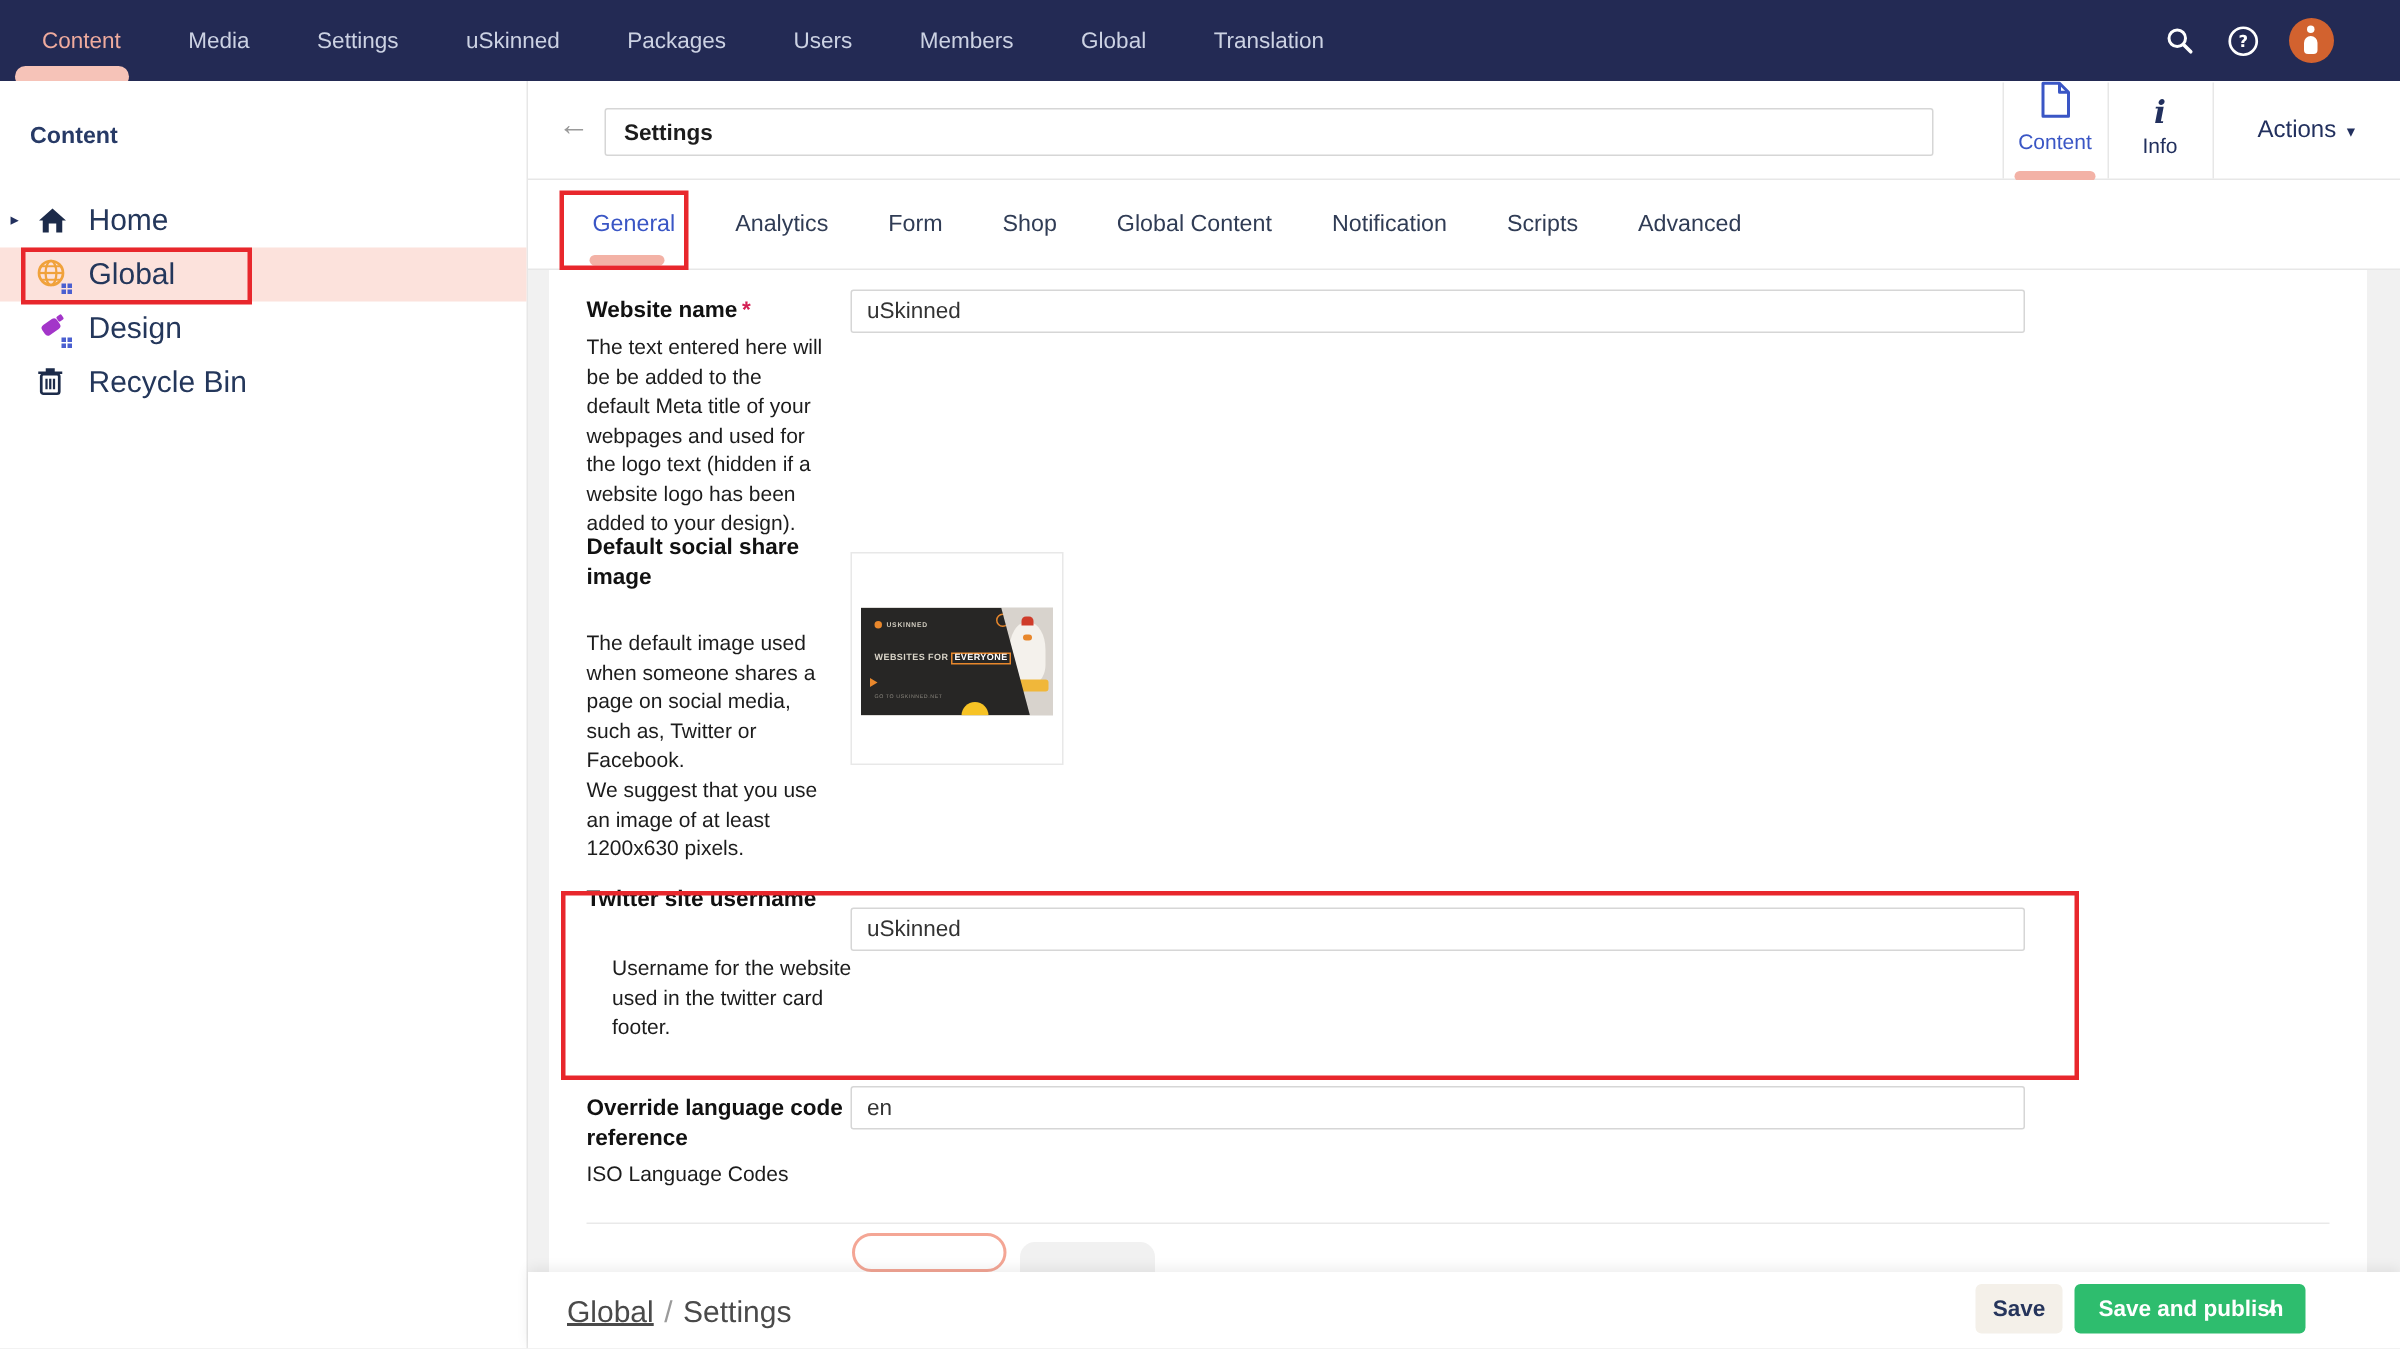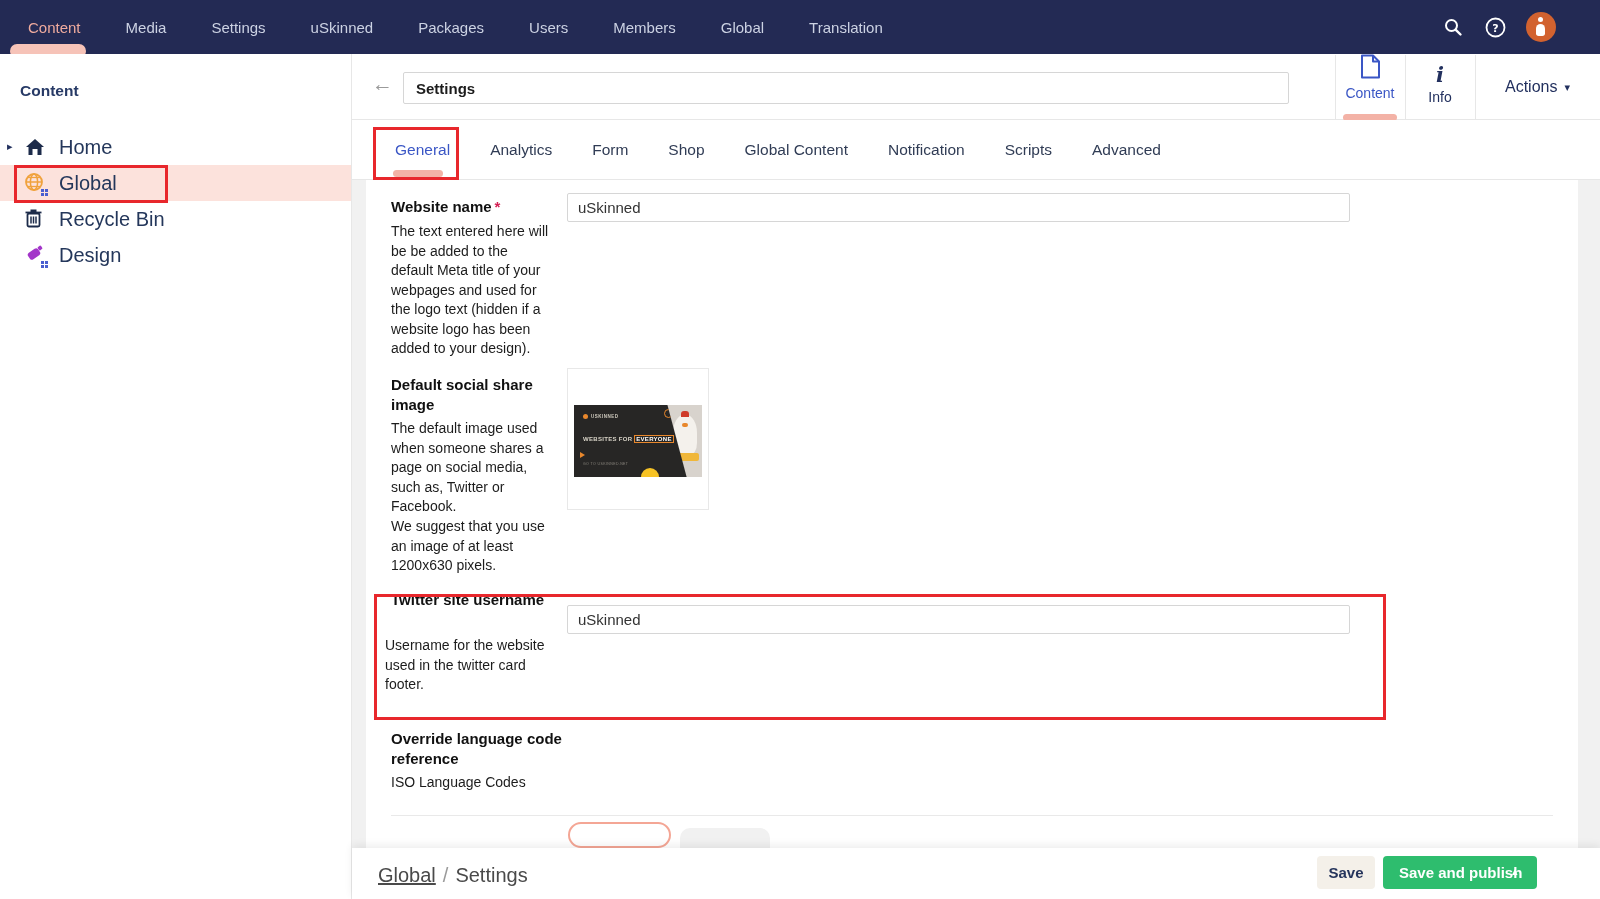--- a/index.html
+++ b/index.html
@@ -181,40 +181,40 @@
               <line x1="2" y1="10" x2="18" y2="10" stroke="#f0a23c" stroke-width="1.5"></line>
               <line x1="3.2" y1="5.5" x2="16.8" y2="5.5" stroke="#f0a23c" stroke-width="1.3"></line>
               <line x1="3.2" y1="14.5" x2="16.8" y2="14.5" stroke="#f0a23c" stroke-width="1.3"></line>
             </svg>
           <span class="mini-dots"></span>
         </span>
         <span class="tree-label">Global</span>
       </div>
       <div class="tree-row">
         <span class="tree-icon">
+          <svg width="20" height="20" viewBox="0 0 20 20">
+              <rect x="4" y="6" width="12" height="8" rx="2.5" fill="#a335c9" transform="rotate(-35 10 10)"></rect>
+              <rect x="14" y="2" width="4" height="4" rx="1" fill="#a335c9" transform="rotate(-35 16 4)"></rect>
+            </svg>
+          <span class="mini-dots"></span>
+        </span>
+        <span class="tree-label">Design</span>
+      </div>
+      <div class="tree-row">
+        <span class="tree-icon">
           <svg width="19" height="20" viewBox="0 0 19 20">
               <rect x="3.5" y="5.5" width="12" height="13" rx="1.5" fill="none" stroke="#1c2b4a" stroke-width="1.8"></rect>
               <line x1="1.5" y1="4.5" x2="17.5" y2="4.5" stroke="#1c2b4a" stroke-width="1.8"></line>
               <rect x="6.5" y="1.5" width="6" height="2.6" fill="#1c2b4a"></rect>
               <line x1="7" y1="8.5" x2="7" y2="15.5" stroke="#1c2b4a" stroke-width="1.5"></line>
               <line x1="9.5" y1="8.5" x2="9.5" y2="15.5" stroke="#1c2b4a" stroke-width="1.5"></line>
               <line x1="12" y1="8.5" x2="12" y2="15.5" stroke="#1c2b4a" stroke-width="1.5"></line>
             </svg>
         </span>
         <span class="tree-label">Recycle Bin</span>
-      </div>
-      <div class="tree-row">
-        <span class="tree-icon">
-          <svg width="20" height="20" viewBox="0 0 20 20">
-              <rect x="4" y="6" width="12" height="8" rx="2.5" fill="#a335c9" transform="rotate(-35 10 10)"></rect>
-              <rect x="14" y="2" width="4" height="4" rx="1" fill="#a335c9" transform="rotate(-35 16 4)"></rect>
-            </svg>
-          <span class="mini-dots"></span>
-        </span>
-        <span class="tree-label">Design</span>
       </div>
     </div>
   </aside>
 
   <div id="hdr-row1">
     <span id="back-arrow">←</span>
     <input id="title-input" type="text" value="Settings" style="">
     <span class="hdr-divider" style="left:983px"></span>
     <span class="hdr-divider" style="left:1053px"></span>
     <span class="hdr-divider" style="left:1123px"></span>
@@ -252,21 +252,21 @@
 
   <div id="content-bg"></div>
   <div id="white-panel"></div>
 
   <div class="prop-label" style="left:391px; top:197px">
     <span>Website name</span><span class="req">*</span>
   </div>
   <div class="prop-desc" style="left:391px; top:222px">The text entered here will be be added to the default Meta title of your webpages and used for the logo text (hidden if a website logo has been added to your design).</div>
   <input class="prop-input" style="left: 567px; top: 193px;" type="text" value="uSkinned">
 
-  <div class="prop-label" style="left:391px; top:375px">Default social share image</div>
+  <div class="prop-label" style="left:391px; top:355px">Default social share image</div>
   <div class="prop-desc" style="left:391px; top:419px">The default image used when someone shares a page on social media, such as, Twitter or Facebook.</div>
   <div class="prop-desc" style="left:391px; top:517px">We suggest that you use an image of at least 1200x630 pixels.</div>
   <div id="share-preview">
     <div id="share-banner">
       <div id="share-chicken"></div>
       <div id="share-chicken-base"></div>
       <div id="share-dark">
         <span class="sb-brand">
           <span class="sb-brand-dot"></span>
           <span class="sb-brand-text">USKINNED</span>
@@ -276,25 +276,26 @@
         </div>
         <span class="sb-sub">GO TO USKINNED.NET</span>
         <span class="sb-ring"></span>
         <span class="sb-tri"></span>
         <span class="sb-sun"></span>
       </div>
     </div>
   </div>
 
   <div class="prop-label" style="left:391px; top:590px">Twitter site username</div>
-  <div class="prop-desc" style="left:385px; top:636px">Username for the website used in the twitter card footer.</div>
+  <div class="prop-desc" style="left:408px; top:636px">Username for the website used in the twitter card footer.</div>
   <input class="prop-input" style="left: 567px; top: 605px;" type="text" value="uSkinned">
 
   <div class="prop-label" style="left:391px; top:729px">Override language code reference</div>
   <div class="prop-desc" style="left:391px; top:773px">ISO Language Codes</div>
+  <input class="prop-input" style="left: 567px; top: 724px;" type="text" value="en">
 
   <div id="row-divider"></div>
 
   <div id="partial-btn1"></div>
   <div id="partial-btn2"></div>
 
   <div id="footer">
     <div id="breadcrumb">
       <span class="bc-link">Global</span><span class="bc-sep">/</span><span>Settings</span>
     </div>

